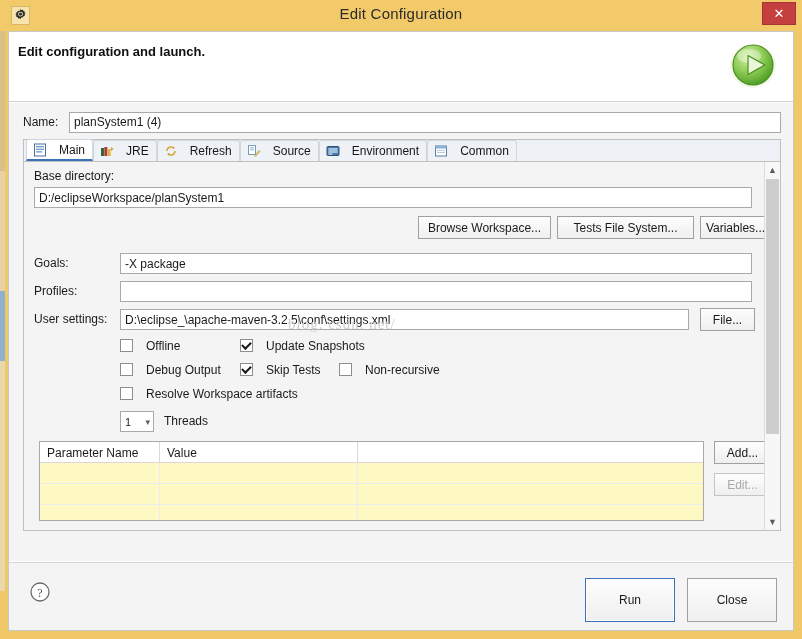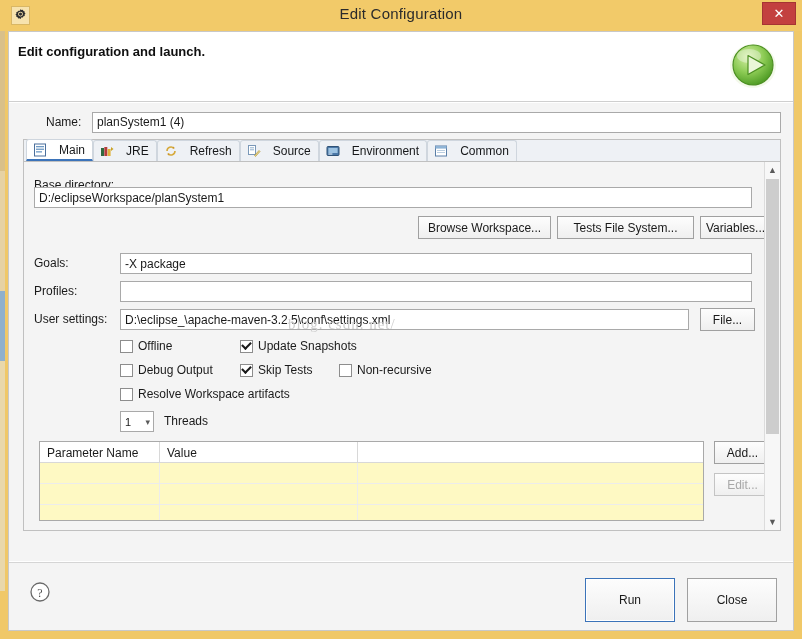--- a/index.html
+++ b/index.html
@@ -74,21 +74,21 @@
   #body {
     position: absolute; left: 0; top: 71px;
     width: 784px; height: 458px;
     background: #f4f4f4;
   }
   #name-row {
     position: absolute; left: 14px; top: 8px;
     width: 758px; height: 22px;
     display: flex; align-items: center;
   }
-  #name-label { width: 46px; font-size: 12px; margin-left: 23px; }
+  #name-label { width: 46px; font-size: 12px; }
   #name-input {
     flex: 1; height: 21px;
     border: 1px solid #a9a9a9;
     background: #ffffff;
     padding: 0 4px;
     font-family: "Liberation Sans", sans-serif;
     font-size: 12px;
     color: #1a1a1a;
   }
   
@@ -156,21 +156,21 @@
     height: 23px;
     background: linear-gradient(to bottom, #fdfdfd 0%, #efefef 100%);
     border: 1px solid #a0a0a0;
     font-family: "Liberation Sans", sans-serif;
     font-size: 12px;
     color: #1a1a1a;
     cursor: pointer;
     display: flex; align-items: center; justify-content: center;
   }
   .btn.disabled { color: #a8a8a8; border-color: #c4c4c4; cursor: default; }
-  .chk { position: absolute; display: flex; align-items: center; gap: 5px; font-size: 12px; }
+  .chk { position: absolute; display: flex; gap: 13px; font-size: 12px; }
   .chkbox {
     width: 13px; height: 13px;
     border: 1px solid #8d8d8d;
     background: #ffffff;
     display: flex; align-items: center; justify-content: center;
     flex: none;
   }
   .chkbox.checked::after {
     content: "";
     display: block;
@@ -405,21 +405,21 @@
             </span>
             <span>Common</span>
           </div>
 
         </div>
 
         <div id="tabpage">
 
           <div id="scroll-area">
 
-            <span class="lbl" style="left:10px; top:16px;">Base directory:</span>
+            <span class="lbl" style="left:10px; top:7px;">Base directory:</span>
 
             <input class="txt" style="left: 10px; top: 25px; width: 718px;" type="text" value="D:/eclipseWorkspace/planSystem1">
 
             <div class="btn" style="left:394px; top:54px; width:133px;">Browse Workspace...</div>
             <div class="btn" style="left:533px; top:54px; width:137px;">Tests File System...</div>
             <div class="btn" style="left:676px; top:54px; width:71px;">Variables...</div>
 
             <span class="lbl" style="left:10px; top:94px;">Goals:</span>
             <input class="txt" style="left: 96px; top: 91px; width: 632px;" type="text" value="-X package">
 

